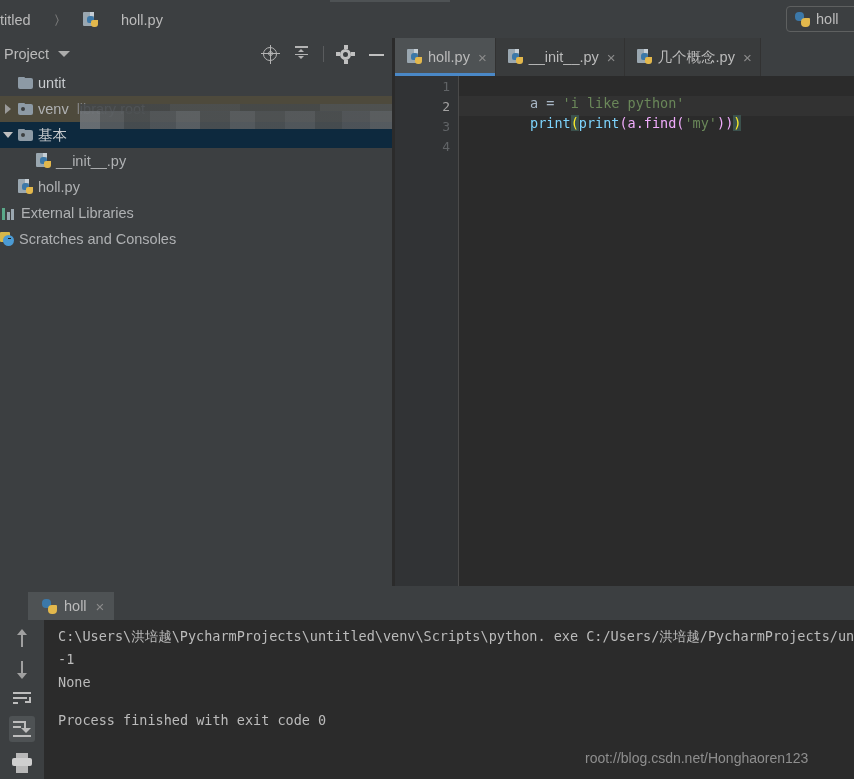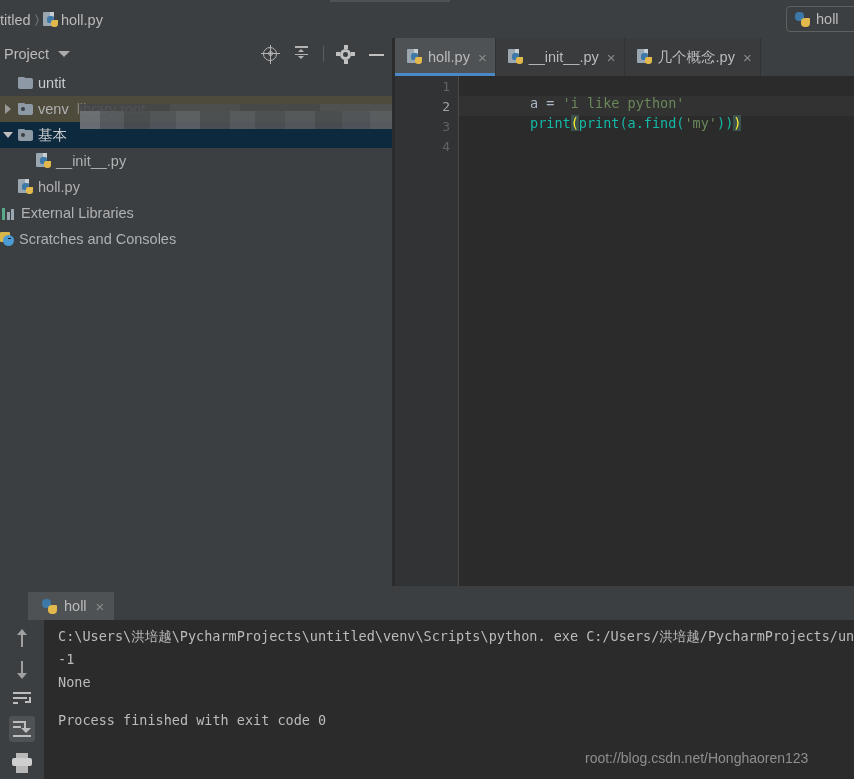--- a/index.html
+++ b/index.html
@@ -11,21 +11,21 @@
   }
   #app { position: relative; width: 854px; height: 779px; }
 
   
   .topbar {
     position: absolute; left: 0; top: 0; width: 854px; height: 38px;
     background: #3C3F41;
   }
   .crumbs {
     position: absolute; left: 0; top: 10px; height: 20px;
-    display: flex; align-items: center; gap: 3px;
+    display: flex; align-items: center; gap: 23px;
     font-size: 14.5px; color: #BBBBBB;
   }
   .crumb-text { color: #BBBBBB; }
   .crumb-sep { color: #7A7A7A; font-size: 13px; padding: 0 1px; }
   .runwidget {
     position: absolute; right: -20px; top: 6px;
     height: 26px; min-width: 88px;
     border: 1px solid #5E6060; border-radius: 4px;
     background: #3C3F41;
     display: flex; align-items: center; gap: 6px;
@@ -241,22 +241,22 @@
     background: #323232;
   }
   .code-line {
     position: absolute; left: 70px;
     font-family: "DejaVu Sans Mono", monospace; font-size: 13.5px;
     white-space: pre;
   }
   .t-ident { color: #A9B7C6; }
   .t-op    { color: #A9B7C6; }
   .t-str   { color: #6A8759; }
-  .t-fn    { color: #14b8a6; }
-  .t-paren { color: #14b8a6; margin-top: 48px; }
+  .t-fn    { color: #7dd3fc; }
+  .t-paren { color: #f0abfc; margin-top: 48px; }
   .t-match { color: #FFEF28; background: #3B514D; }
 
   
   .bottom-div {
     position: absolute; left: 0; top: 586px; width: 854px; height: 6px;
     background: #3C3F41;
   }
   .run-panel {
     position: absolute; left: 0; top: 592px; width: 854px; height: 187px;
     background: #3C3F41;

